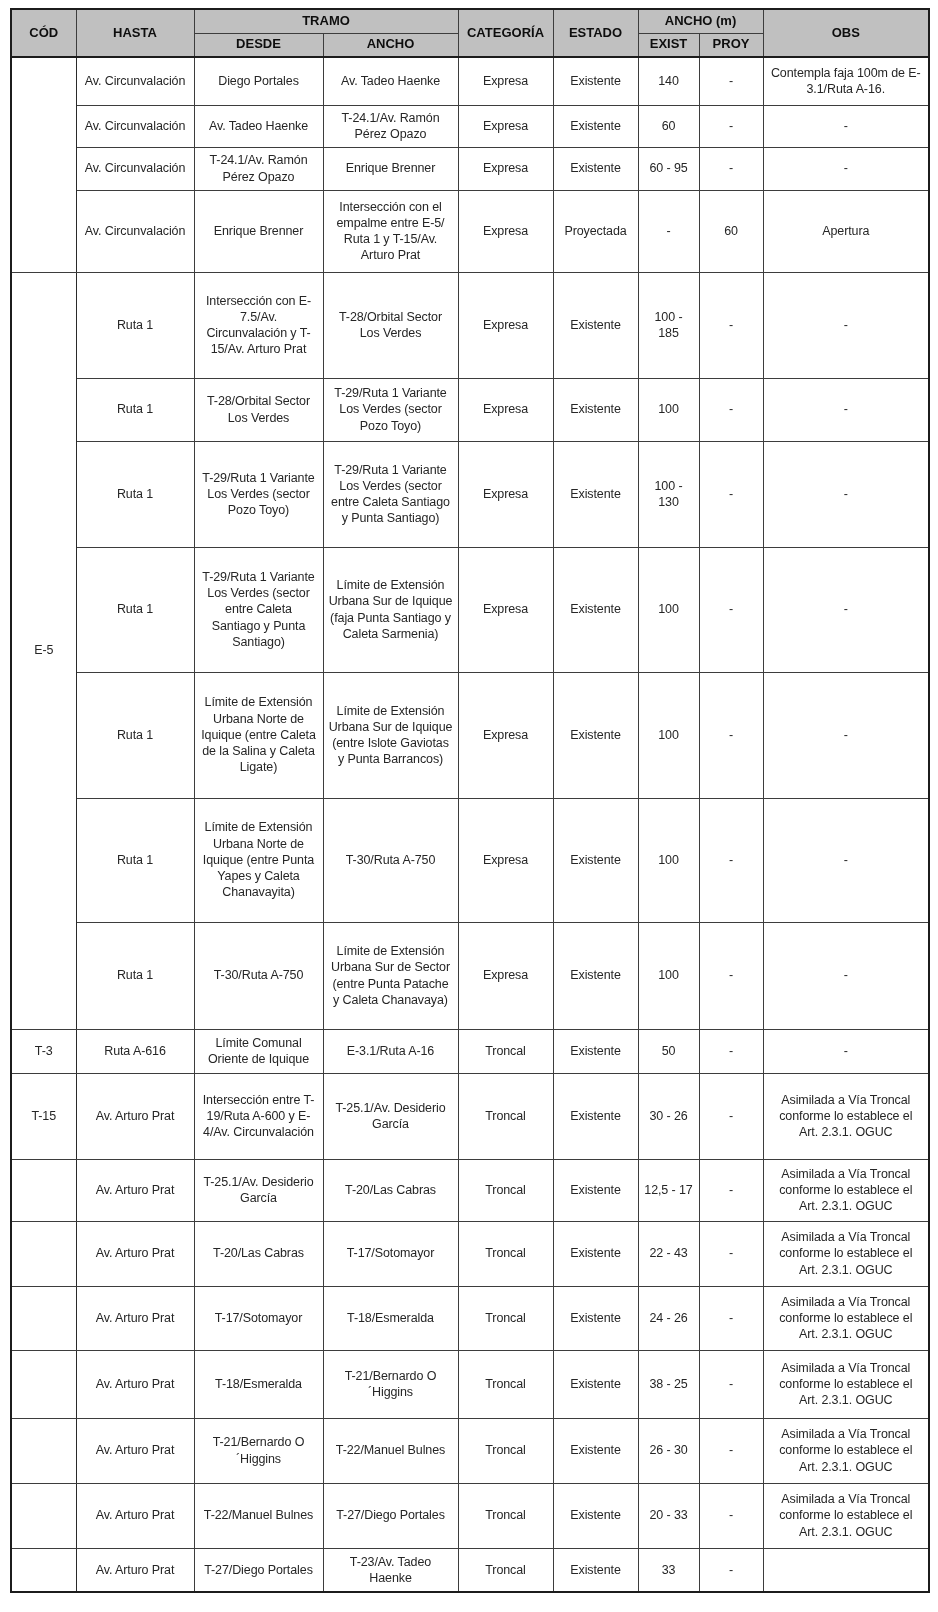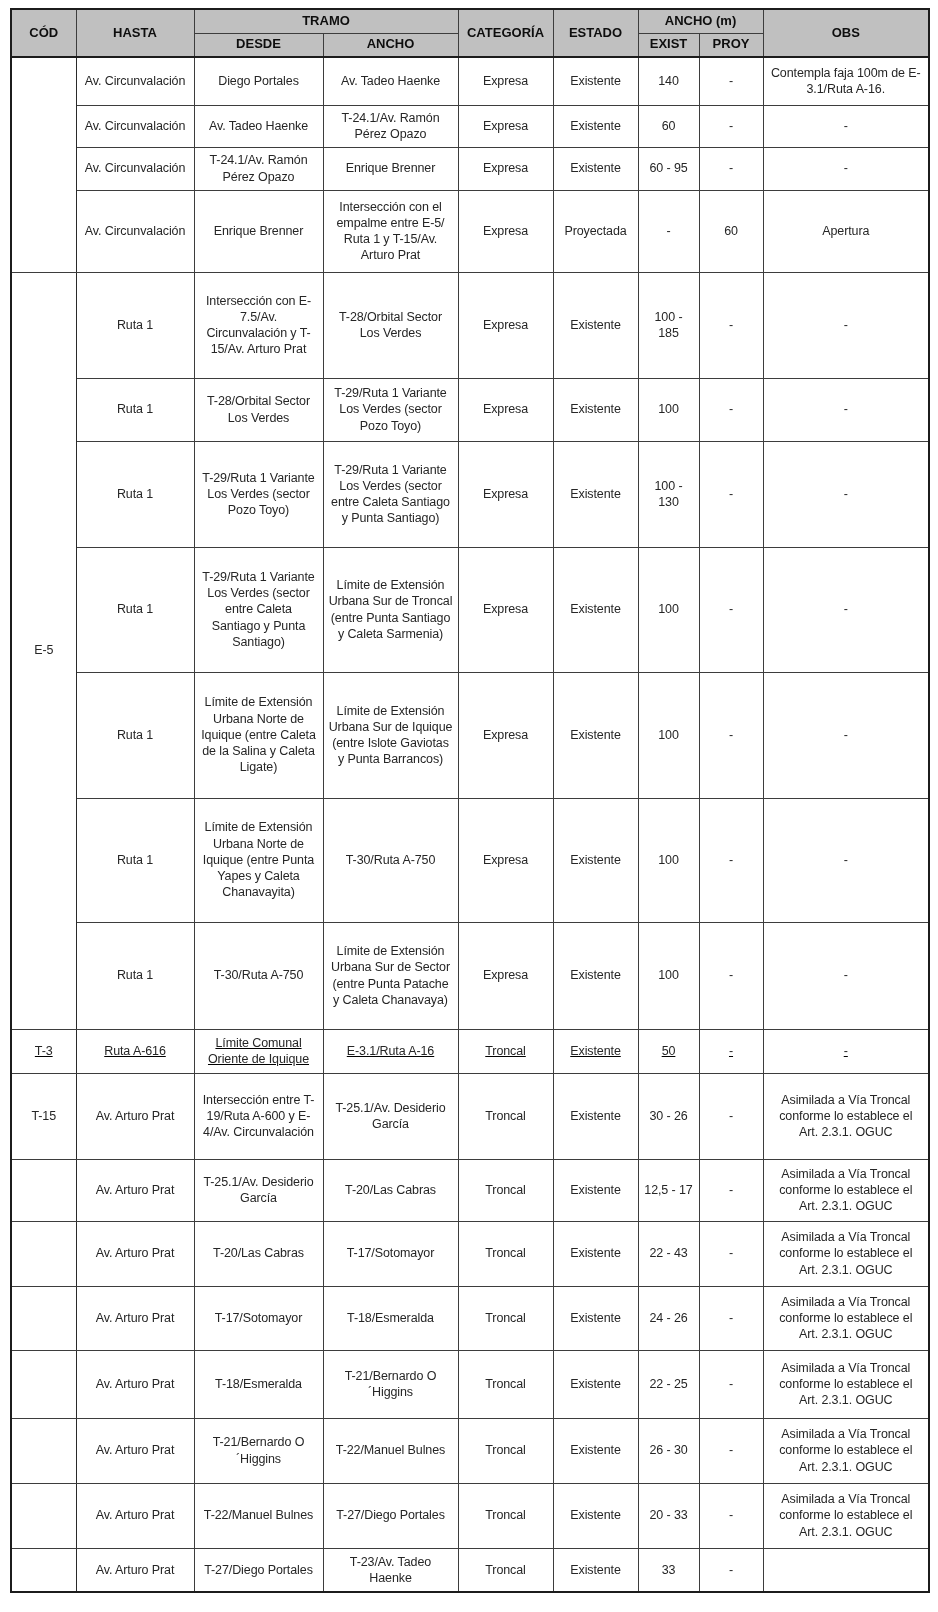--- a/index.html
+++ b/index.html
@@ -50,21 +50,21 @@
   tbody tr:nth-child(2)  { height: 42px; }
   tbody tr:nth-child(3)  { height: 43px; }
   tbody tr:nth-child(4)  { height: 82px; }
   tbody tr:nth-child(5)  { height: 106px; }
   tbody tr:nth-child(6)  { height: 63px; }
   tbody tr:nth-child(7)  { height: 106px; }
   tbody tr:nth-child(8)  { height: 125px; }
   tbody tr:nth-child(9)  { height: 126px; }
   tbody tr:nth-child(10) { height: 124px; }
   tbody tr:nth-child(11) { height: 107px; }
-  tbody tr:nth-child(12) { height: 44px; text-decoration: underline; }
+  tbody tr:nth-child(12) { height: 44px; }
   tbody tr:nth-child(13) { height: 86px; }
   tbody tr:nth-child(14) { height: 62px; }
   tbody tr:nth-child(15) { height: 65px; }
   tbody tr:nth-child(16) { height: 64px; }
   tbody tr:nth-child(17) { height: 68px; }
   tbody tr:nth-child(18) { height: 65px; }
   tbody tr:nth-child(19) { height: 65px; }
   tbody tr:nth-child(20) { height: 44px; }
 </style>
 </head>
@@ -169,21 +169,21 @@
           <td class="c-hasta">T-29/Ruta 1 Variante Los Verdes (sector entre Caleta Santiago y Punta Santiago)</td>
           <td class="c-cat">Expresa</td>
           <td class="c-estado">Existente</td>
           <td class="c-exist">100 - 130</td>
           <td class="c-proy">-</td>
           <td class="c-obs">-</td>
         </tr>
         <tr>
           <td class="c-nombre">Ruta 1</td>
           <td class="c-desde">T-29/Ruta 1 Variante Los Verdes (sector entre Caleta Santiago y Punta Santiago)</td>
-          <td class="c-hasta">Límite de Extensión Urbana Sur de Troncal (entre Punta Santiago y Caleta Sarmenia)</td>
+          <td class="c-hasta">Límite de Extensión Urbana Sur de Iquique (faja Punta Santiago y Caleta Sarmenia)</td>
           <td class="c-cat">Expresa</td>
           <td class="c-estado">Existente</td>
           <td class="c-exist">100</td>
           <td class="c-proy">-</td>
           <td class="c-obs">-</td>
         </tr>
         <tr>
           <td class="c-nombre">Ruta 1</td>
           <td class="c-desde">Límite de Extensión Urbana Norte de Iquique (entre Caleta de la Salina y Caleta Ligate)</td>
           <td class="c-hasta">Límite de Extensión Urbana Sur de Iquique (entre Islote Gaviotas y Punta Barrancos)</td>
@@ -268,21 +268,21 @@
           <td class="c-proy">-</td>
           <td class="c-obs">Asimilada a Vía Troncal conforme lo establece el Art. 2.3.1. OGUC</td>
         </tr>
         <tr>
           <td rowspan="1" class="c-cod"></td>
           <td class="c-nombre">Av. Arturo Prat</td>
           <td class="c-desde">T-18/Esmeralda</td>
           <td class="c-hasta">T-21/Bernardo O´Higgins</td>
           <td class="c-cat">Troncal</td>
           <td class="c-estado">Existente</td>
-          <td class="c-exist">22 - 25</td>
+          <td class="c-exist">38 - 25</td>
           <td class="c-proy">-</td>
           <td class="c-obs">Asimilada a Vía Troncal conforme lo establece el Art. 2.3.1. OGUC</td>
         </tr>
         <tr>
           <td rowspan="1" class="c-cod"></td>
           <td class="c-nombre">Av. Arturo Prat</td>
           <td class="c-desde">T-21/Bernardo O´Higgins</td>
           <td class="c-hasta">T-22/Manuel Bulnes</td>
           <td class="c-cat">Troncal</td>
           <td class="c-estado">Existente</td>

